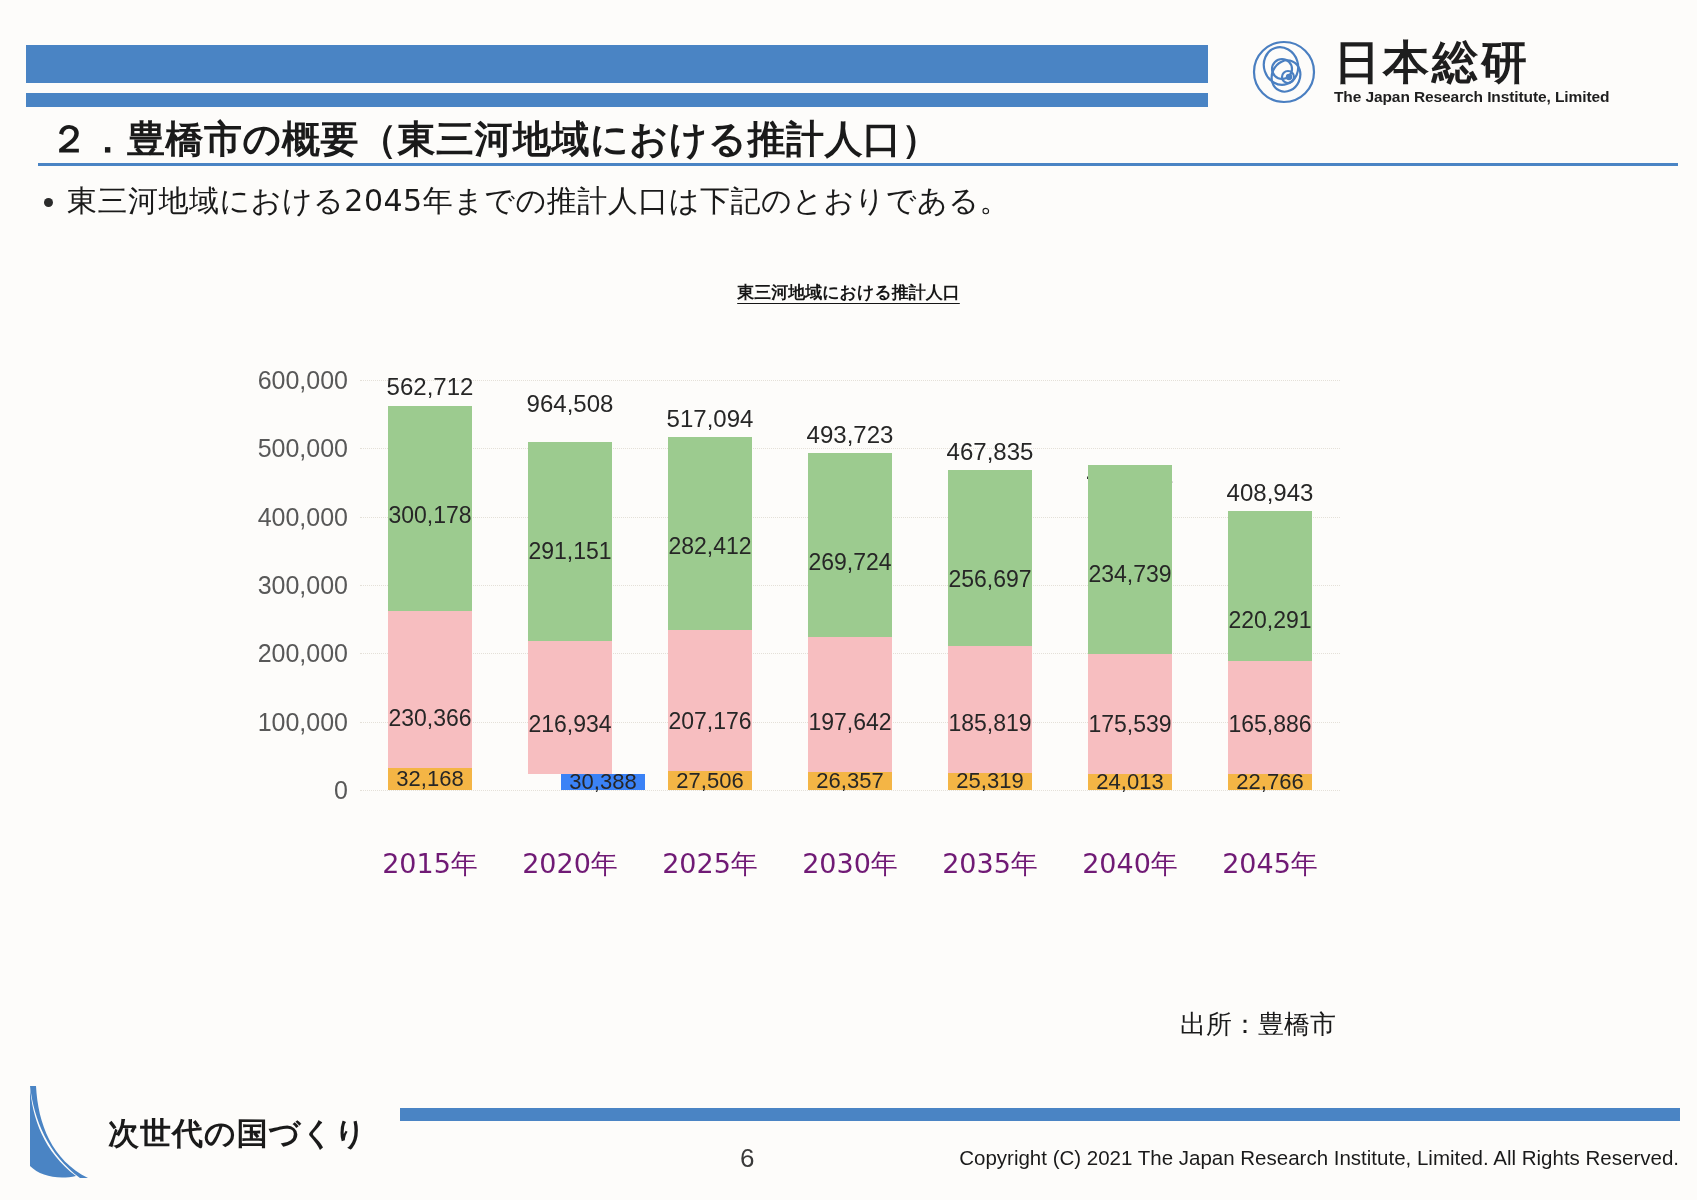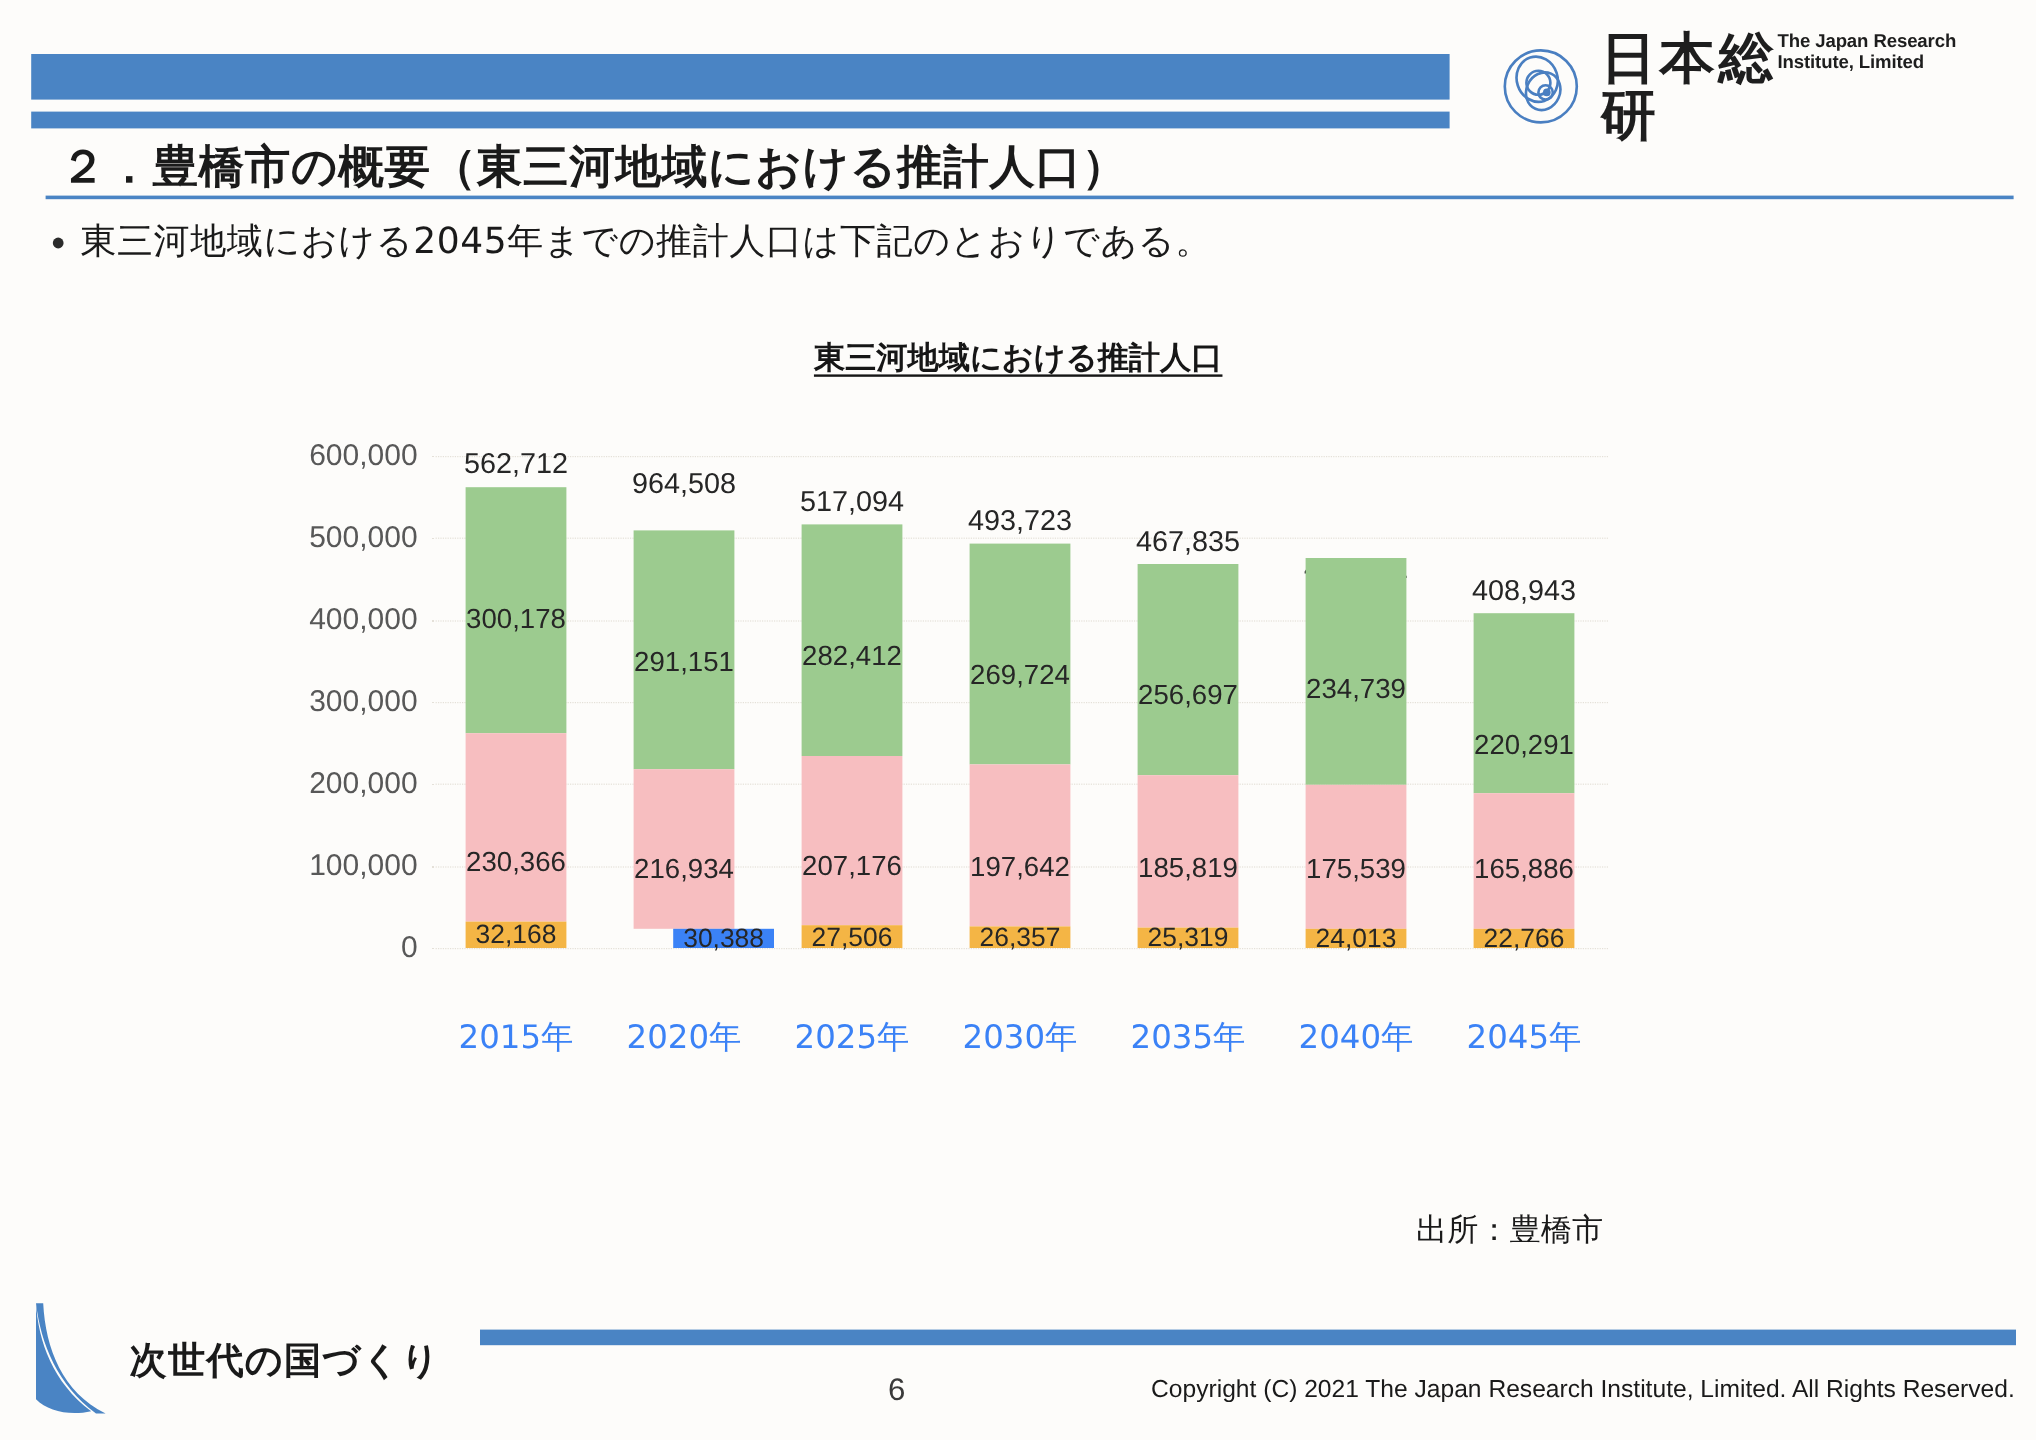--- a/index.html
+++ b/index.html
@@ -25,21 +25,21 @@
     position: absolute; left: 26px; top: 93px;
     width: 1182px; height: 14px;
     background: #4a84c4;
   }
   .logo {
     position: absolute; left: 1248px; top: 32px;
     width: 440px; height: 80px;
     display: flex; align-items: center; gap: 14px;
   }
   .logo-mark { width: 72px; height: 72px; flex: none; }
-  .logo-text { display: flex; }
+  .logo-text { display: flex; flex-direction: column; }
   .logo-jp {
     font-size: 46px; font-weight: bold; letter-spacing: 3px;
     color: #1e1e1e; line-height: 1.05;
     font-family: "DejaVu Sans", sans-serif;
   }
   .logo-en {
     font-size: 15.5px; font-weight: bold; color: #1e1e1e;
     letter-spacing: -0.1px; margin-top: 2px;
   }
 
@@ -66,21 +66,21 @@
   }
   .bullet-text {
     font-size: 30px; color: #1a1a1a; letter-spacing: 0.5px;
     font-family: "DejaVu Sans", sans-serif;
   }
 
   
   .chart-title {
     position: absolute; left: 0; top: 281px; width: 1697px;
     text-align: center;
-    font-size: 26px; font-weight: bold; color: #161616;
+    font-size: 17px; font-weight: bold; color: #161616;
     text-decoration: underline;
     text-underline-offset: 5px;
     font-family: "DejaVu Sans", sans-serif;
   }
 
   .chart-area {
     position: absolute;
     left: 248px; top: 380px;
     width: 1100px; height: 420px;
   }
@@ -131,21 +131,21 @@
     position: absolute; left: 50%; transform: translateX(-50%);
     font-size: 24px; color: #262626; white-space: nowrap;
     font-family: "Liberation Sans", sans-serif;
   }
   .x-labels {
     position: absolute; left: 360px; top: 846px;
     width: 980px; display: flex;
   }
   .x-lab {
     flex: 1 1 0; text-align: center;
-    font-size: 27px; color: #3b82f6;
+    font-size: 27px; color: #701a75;
     font-family: "DejaVu Sans", sans-serif;
   }
   .legend {
     position: absolute; left: 0; top: 916px; width: 1697px;
     display: flex; justify-content: center; align-items: center; gap: 30px;
   }
   .legend-item { display: flex; align-items: center; gap: 8px; }
   .legend-swatch { width: 17px; height: 17px; flex: none; }
   .legend-text {
     font-size: 25px; color: #3a3a3a;

